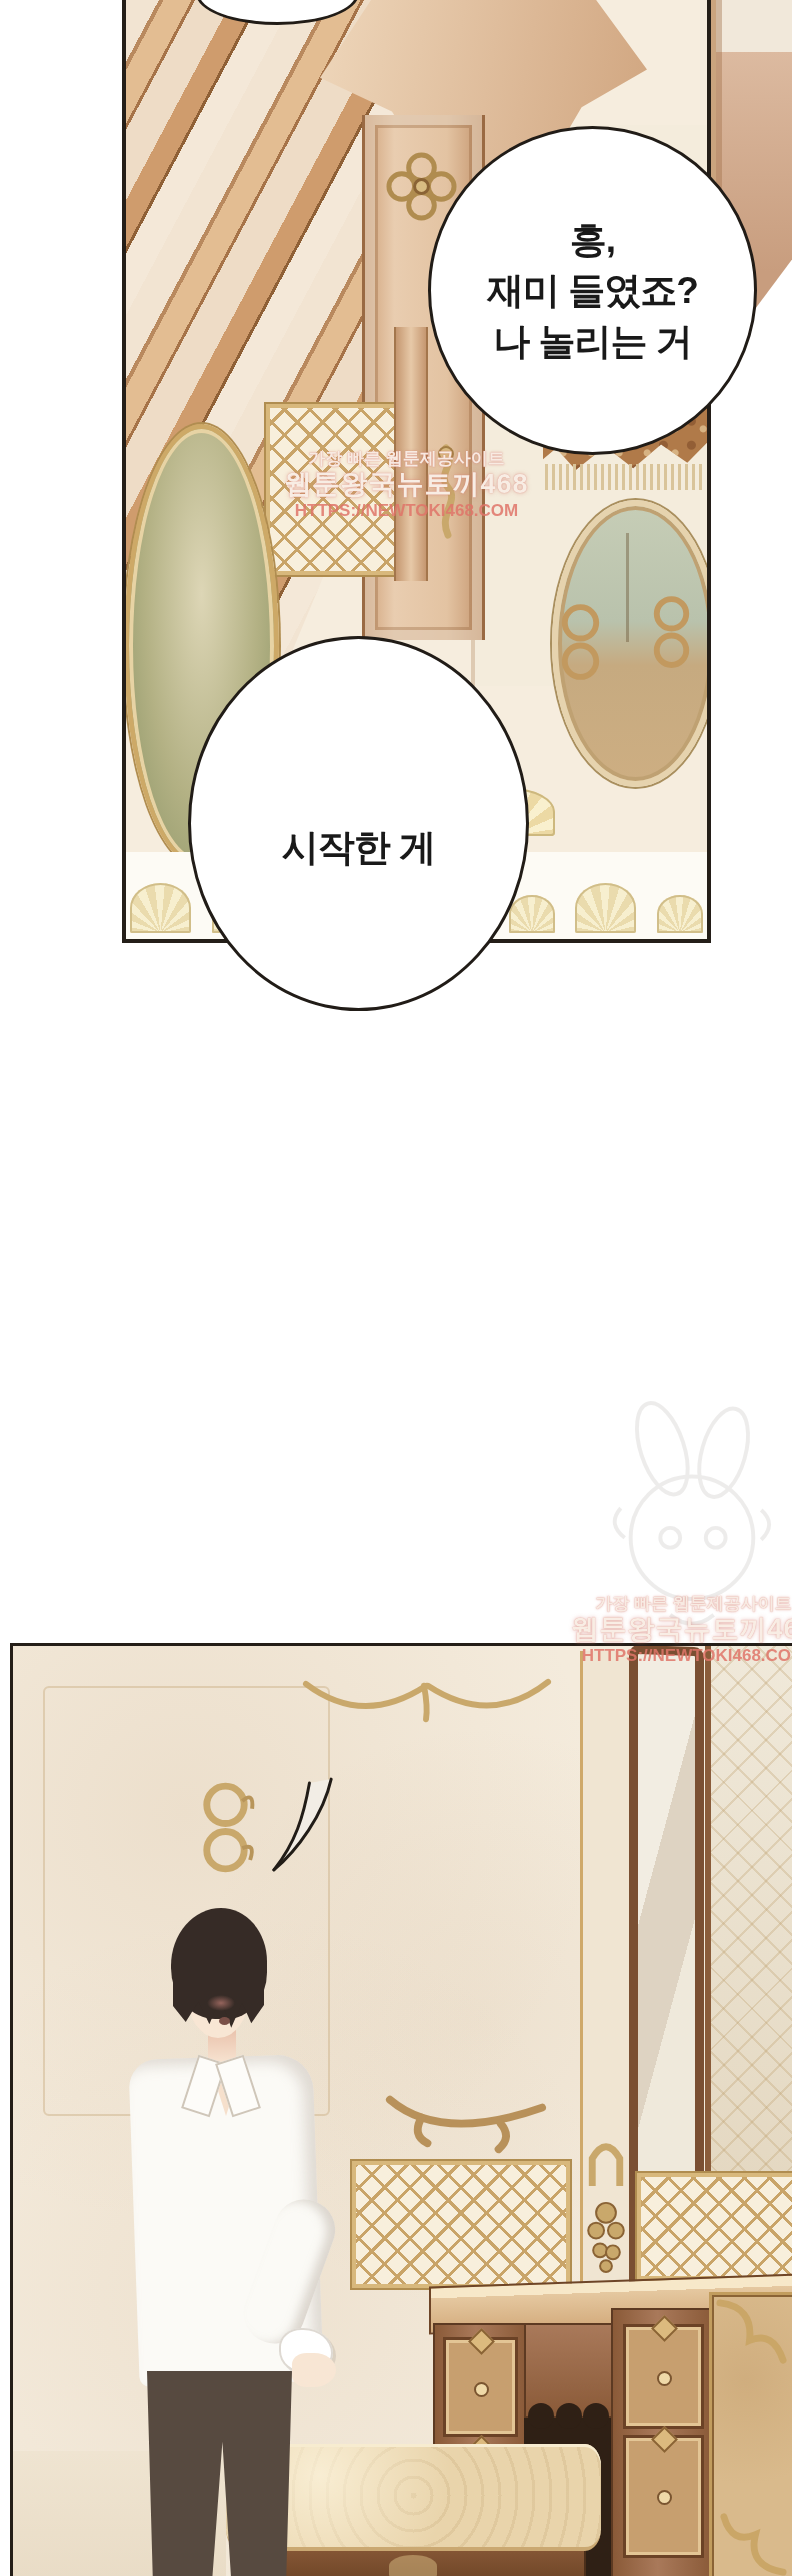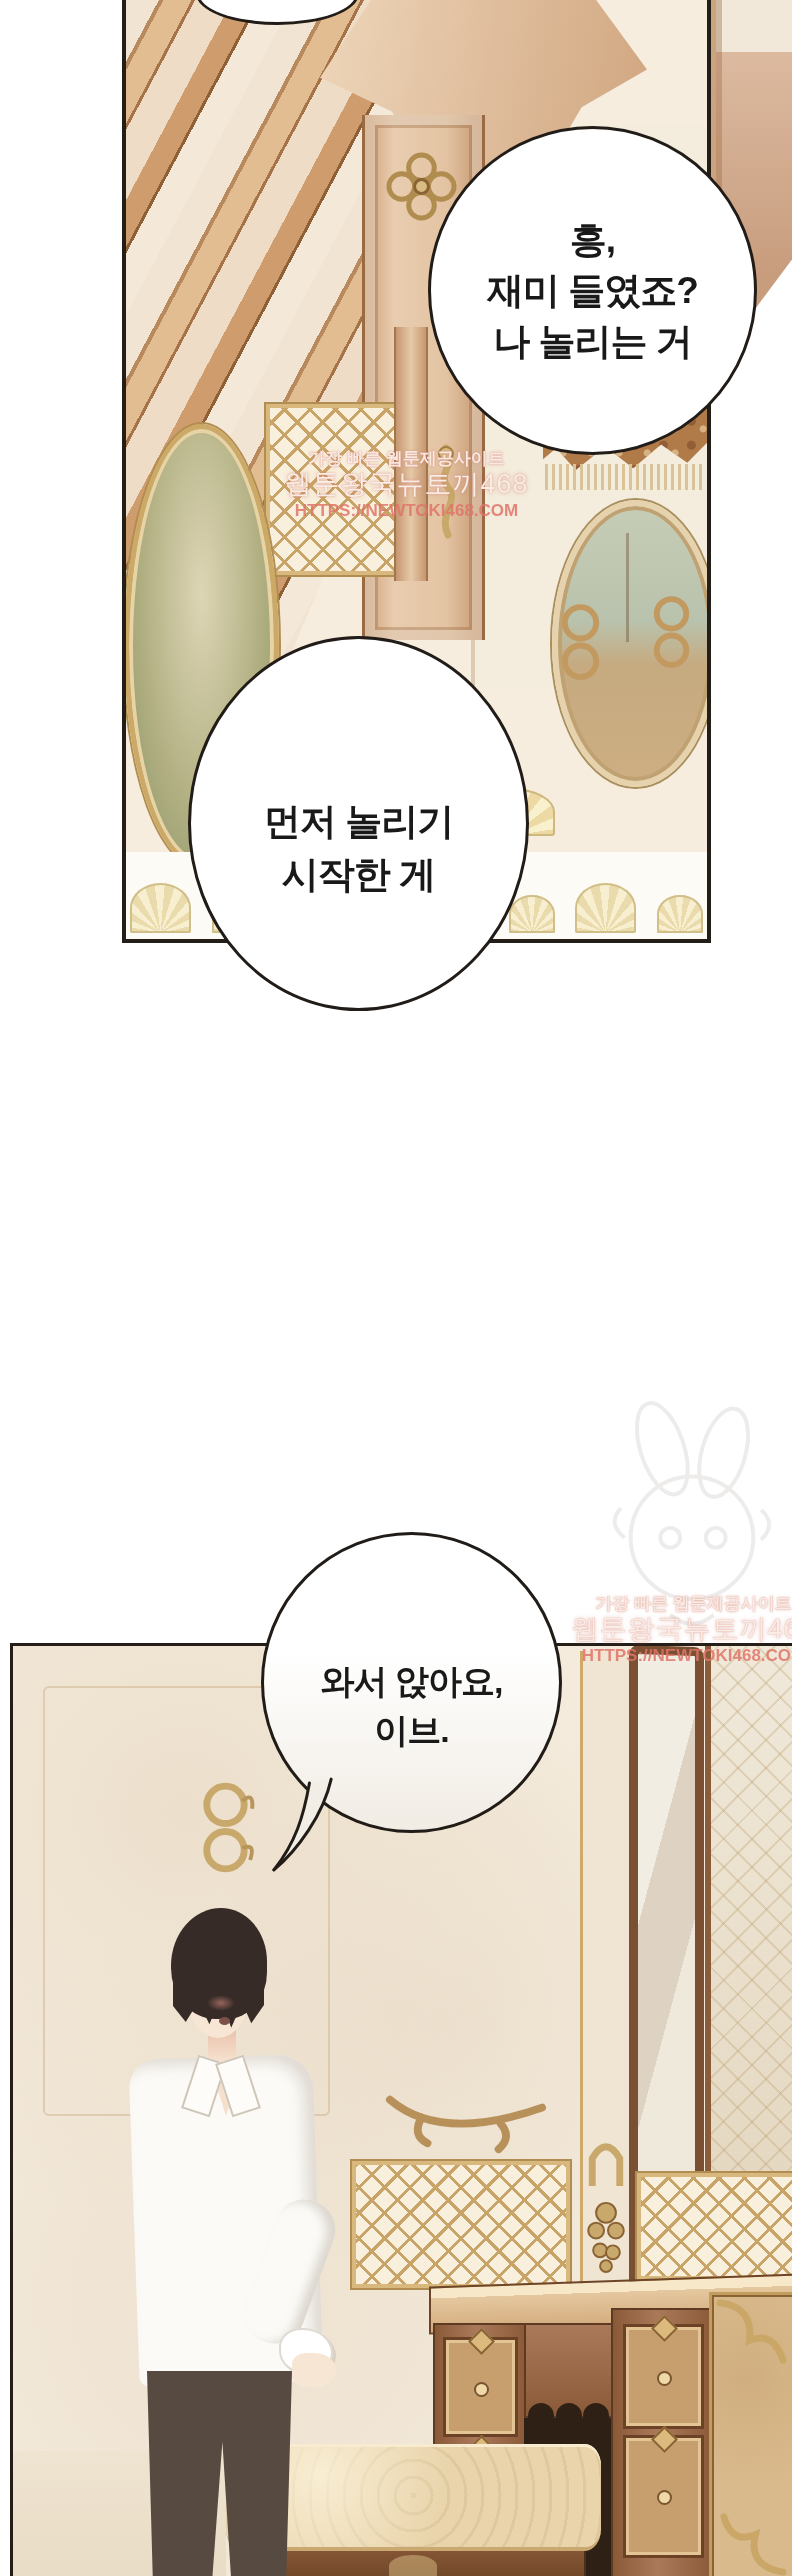--- a/index.html
+++ b/index.html
@@ -78,21 +78,21 @@
   .bubble2{left:188px;top:636px;width:341px;height:375px;font-size:37px;line-height:53px;padding-top:48px;box-sizing:border-box;}
   .bubble3{left:261px;top:1532px;width:301px;height:301px;font-size:34px;line-height:49px;
       background:linear-gradient(#ffffff 40%,#f1ece4);padding-top:46px;box-sizing:border-box;}
   .bubble-partial{left:196px;top:-38px;width:157px;height:57px;border-radius:50%;
       background:#fff;border:3px solid #211c17;z-index:30;position:absolute;}
   .tail3{position:absolute;left:266px;top:1775px;z-index:31;}
   
   .wm{position:absolute;text-align:center;z-index:40;}
   .wm .l1{font-size:17px;line-height:21px;font-weight:700;color:rgba(250,242,234,.92);
       text-shadow:0 0 1px rgba(214,120,108,.8),0 0 3px rgba(214,120,108,.45);}
-  .wm .l2{font-size:27px;line-height:31px;font-weight:400;letter-spacing:1px;color:rgba(250,242,234,.95);
+  .wm .l2{font-size:27px;line-height:31px;font-weight:700;letter-spacing:1px;color:rgba(250,242,234,.95);
       text-shadow:0 0 1px rgba(214,120,108,.85),0 0 4px rgba(214,120,108,.5);}
   .wm .l3{font-size:17px;line-height:22px;font-weight:700;color:rgba(223,116,104,.85);}
   
   .pilaster{left:567px;top:5px;width:50px;height:654px;background:#f0e5d2;
       border-left:3px solid #cfa96a;border-right:3px solid #cfa96a;}
   .mirror-center{left:616px;top:0;width:75px;height:654px;box-sizing:border-box;
       border:9px solid #7a4f32;border-radius:10px 10px 0 0;transform:skewY(2deg);
       background:linear-gradient(105deg,#f2ede2 0 32%,#ded3c2 32% 56%,#efe9db 56%);}
   .mirror-right{left:692px;top:0;width:88px;height:634px;box-sizing:border-box;border-left:6px solid #8a5c3a;
       background:
@@ -210,21 +210,20 @@
 
   <div class="bubble-partial"></div>
 
   <div class="bubble bubble1">
     <div class="ln">흥,</div>
     <div class="ln">재미 들였죠?</div>
     <div class="ln">나 놀리는 거</div>
   </div>
 
   <div class="bubble bubble2">
-    <div class="ln">먼저 놀리기</div>
     <div class="ln">시작한 게</div>
   </div>
 
   <div class="wm" style="left:248px;top:448px;width:317px;">
     <div class="l1">가장 빠른 웹툰제공사이트</div>
     <div class="l2">웹툰왕국뉴토끼468</div>
     <div class="l3">HTTPS://NEWTOKI468.COM</div>
   </div>
 
   <svg class="abs mascot" viewBox="0 0 180 256">
@@ -341,24 +340,20 @@
     <div class="abs shirt"></div>
     <div class="abs chestv"></div>
     <div class="abs collarL"></div>
     <div class="abs collarR"></div>
     <div class="abs sleeve"></div>
     <div class="abs cuff"></div>
     <div class="abs hand"></div>
     <div class="abs pants"></div>
   </div>
 
-  <div class="bubble bubble3">
-    <div class="ln">와서 앉아요,</div>
-    <div class="ln">이브.</div>
-  </div>
   <svg class="tail3" width="79" height="99" viewBox="0 0 80 100">
     <path d="M66,4 C58,40 32,76 8,96 C30,68 38,42 44,8 Z" fill="#f2ede5" stroke="none"></path>
     <path d="M66,4 C58,40 32,76 8,96" fill="none" stroke="#211c17" stroke-width="3" stroke-linecap="round"></path>
     <path d="M8,96 C30,68 38,42 44,8" fill="none" stroke="#211c17" stroke-width="3" stroke-linecap="round"></path>
   </svg>
 
 </div>
 
 
 </body></html>

